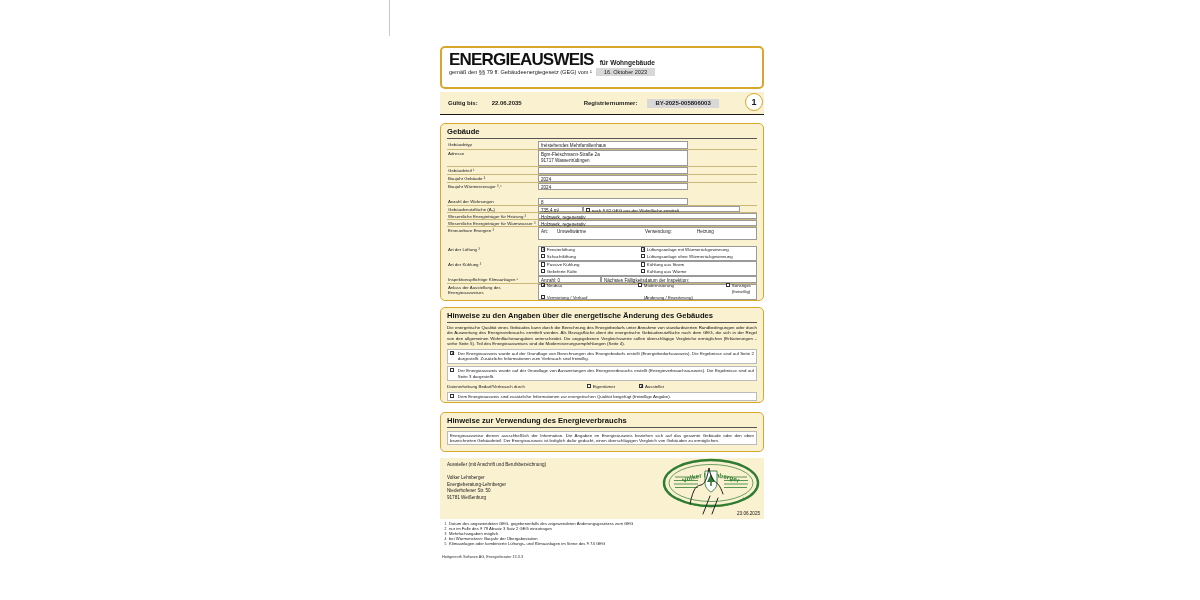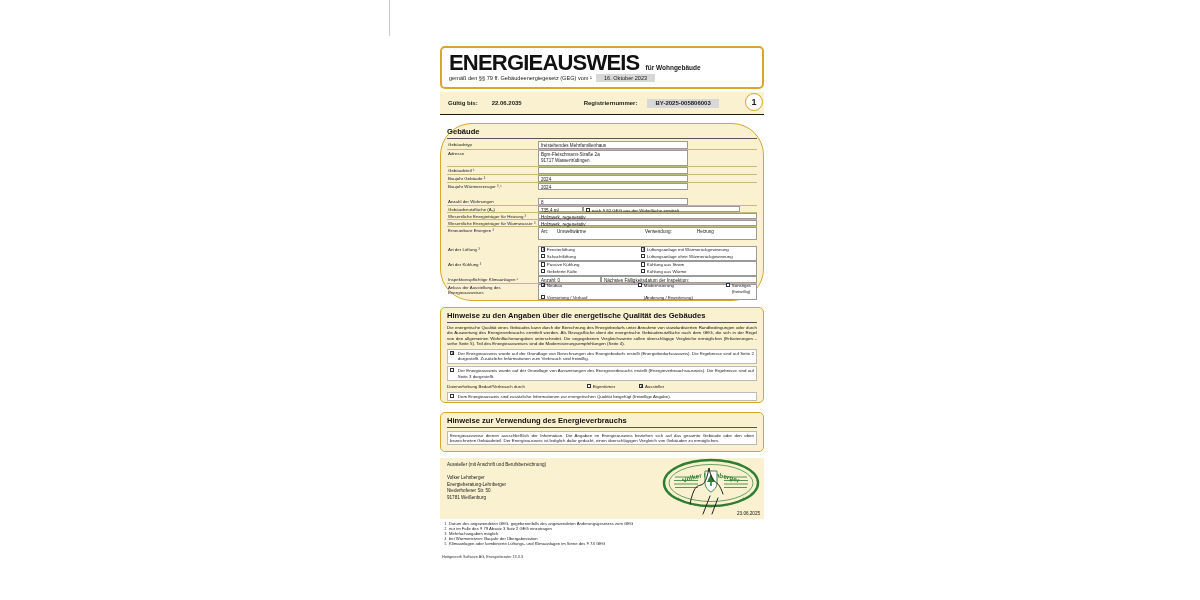--- a/index.html
+++ b/index.html
@@ -5,42 +5,42 @@
   * { margin:0; padding:0; box-sizing:border-box; }
   html,body { width:1200px; height:600px; background:#fff; font-family:"Liberation Sans", sans-serif; }
   .page { position:relative; width:1200px; height:600px; background:#ffffff; overflow:hidden; }
   .edge-line { position:absolute; left:389px; top:0; width:1px; height:36px; background:#c9c9c9; }
   .doc { position:absolute; left:440px; top:45px; width:325px; height:515px; color:#1a1a1a; }
 
   
   .hdr-box { position:absolute; left:0; top:1px; width:324px; height:43px; background:#fff;
              border:2px solid #d8a62a; border-radius:5px; padding:2px 7px; }
   .hdr-title-row { display:flex; align-items:baseline; gap:6px; }
-  .hdr-title { font-size:22px; font-weight:bold; letter-spacing:-0.8px; color:#111; }
+  .hdr-title { font-size:17px; font-weight:bold; letter-spacing:-0.8px; color:#111; }
   .hdr-sub { font-size:6.5px; font-weight:bold; }
   .hdr-law-row { display:flex; align-items:center; gap:4px; font-size:5.6px; margin-top:-2px; }
   .graybox { background:#d8d8d8; padding:1px 8px; font-size:5.6px; }
 
   
   .validity { position:absolute; left:0; top:47px; width:324px; height:23px; background:#faf1d0;
               border-bottom:1px solid #1a1a1a; display:flex; align-items:center; font-size:6px; font-weight:bold; }
   .validity .lbl1 { margin-left:8px; }
   .validity .val1 { margin-left:14px; }
   .validity .lbl2 { margin-left:62px; }
   .validity .regbox { margin-left:10px; background:#d8d8d8; font-weight:bold; padding:1.5px 8px; }
   .page-circle { position:absolute; left:305px; top:48px; width:18px; height:18px; border:1.6px solid #d8a62a;
                  border-radius:50%; background:#fff; display:flex; align-items:center; justify-content:center;
                  font-size:9px; font-weight:bold; }
 
   
   .sec { position:absolute; left:0; width:324px; background:#faf1d0; border:1.6px solid #d8a62a; border-radius:5px; padding:3px 6px; }
   .sec-title { font-size:7.6px; font-weight:bold; color:#111; padding-bottom:2px; border-bottom:0.6px solid #555; }
 
   
-  .sec.gebaeude { top:78px; height:178px;border-radius:32px; }
+  .sec.gebaeude { top:78px; height:178px; }
   .gtable { margin-top:2px; }
   .grow { display:flex; align-items:stretch; border-bottom:0.4px solid #c9b77a; }
   .grow.nb { border-bottom:none; }
   .gl { width:91px; font-size:4.4px; color:#222; padding:1.2px 1px 0 1px; line-height:1.15; }
   .gv { background:#fff; border:0.5px solid #9a9a9a; font-size:4.6px; padding:1px 2px; line-height:1.25; }
   .w150 { width:150px; } .w45 { width:45px; } .w157 { width:157px; } .w63 { width:63px; }
   .wfull { flex:1; }
   .spacer6 { height:6px; } .spacer8 { height:8px; }
   .cb { display:inline-block; width:4.2px; height:4.2px; border:0.6px solid #333; background:#fff;
         font-size:4.6px; line-height:3.4px; text-align:center; vertical-align:middle; margin-right:1.6px; flex:none; }
@@ -247,21 +247,21 @@
               </span>
             <span class="subnote">(Änderung / Erweiterung)</span>
             <span></span>
           </div>
         </div>
 
       </div>
     </div>
 
     <div class="sec quality">
-      <div class="sec-title">Hinweise zu den Angaben über die energetische Qualität des Gebäudes</div>
+      <div class="sec-title">Hinweise zu den Angaben über die energetische Änderung des Gebäudes</div>
       <div class="para">Die energetische Qualität eines Gebäudes kann durch die Berechnung des Energiebedarfs unter Annahme von standardisierten Randbedingungen oder durch die Auswertung des Energieverbrauchs ermittelt werden. Als Bezugsfläche dient die energetische Gebäudenutzfläche nach dem GEG, die sich in der Regel von den allgemeinen Wohnflächenangaben unterscheidet. Die angegebenen Vergleichswerte sollen überschlägige Vergleiche ermöglichen (Erläuterungen – siehe Seite 5). Teil des Energieausweises sind die Modernisierungsempfehlungen (Seite 4).</div>
 
       <div class="qitem">
         <span class="cb">✕</span>
         <span>Der Energieausweis wurde auf der Grundlage von Berechnungen des Energiebedarfs erstellt (Energiebedarfsausweis). Die Ergebnisse sind auf Seite 2 dargestellt. Zusätzliche Informationen zum Verbrauch sind freiwillig.</span>
       </div>
       <div class="qitem">
         <span class="cb"></span>
         <span>Der Energieausweis wurde auf der Grundlage von Auswertungen des Energieverbrauchs erstellt (Energieverbrauchsausweis). Die Ergebnisse sind auf Seite 3 dargestellt.</span>
       </div>

